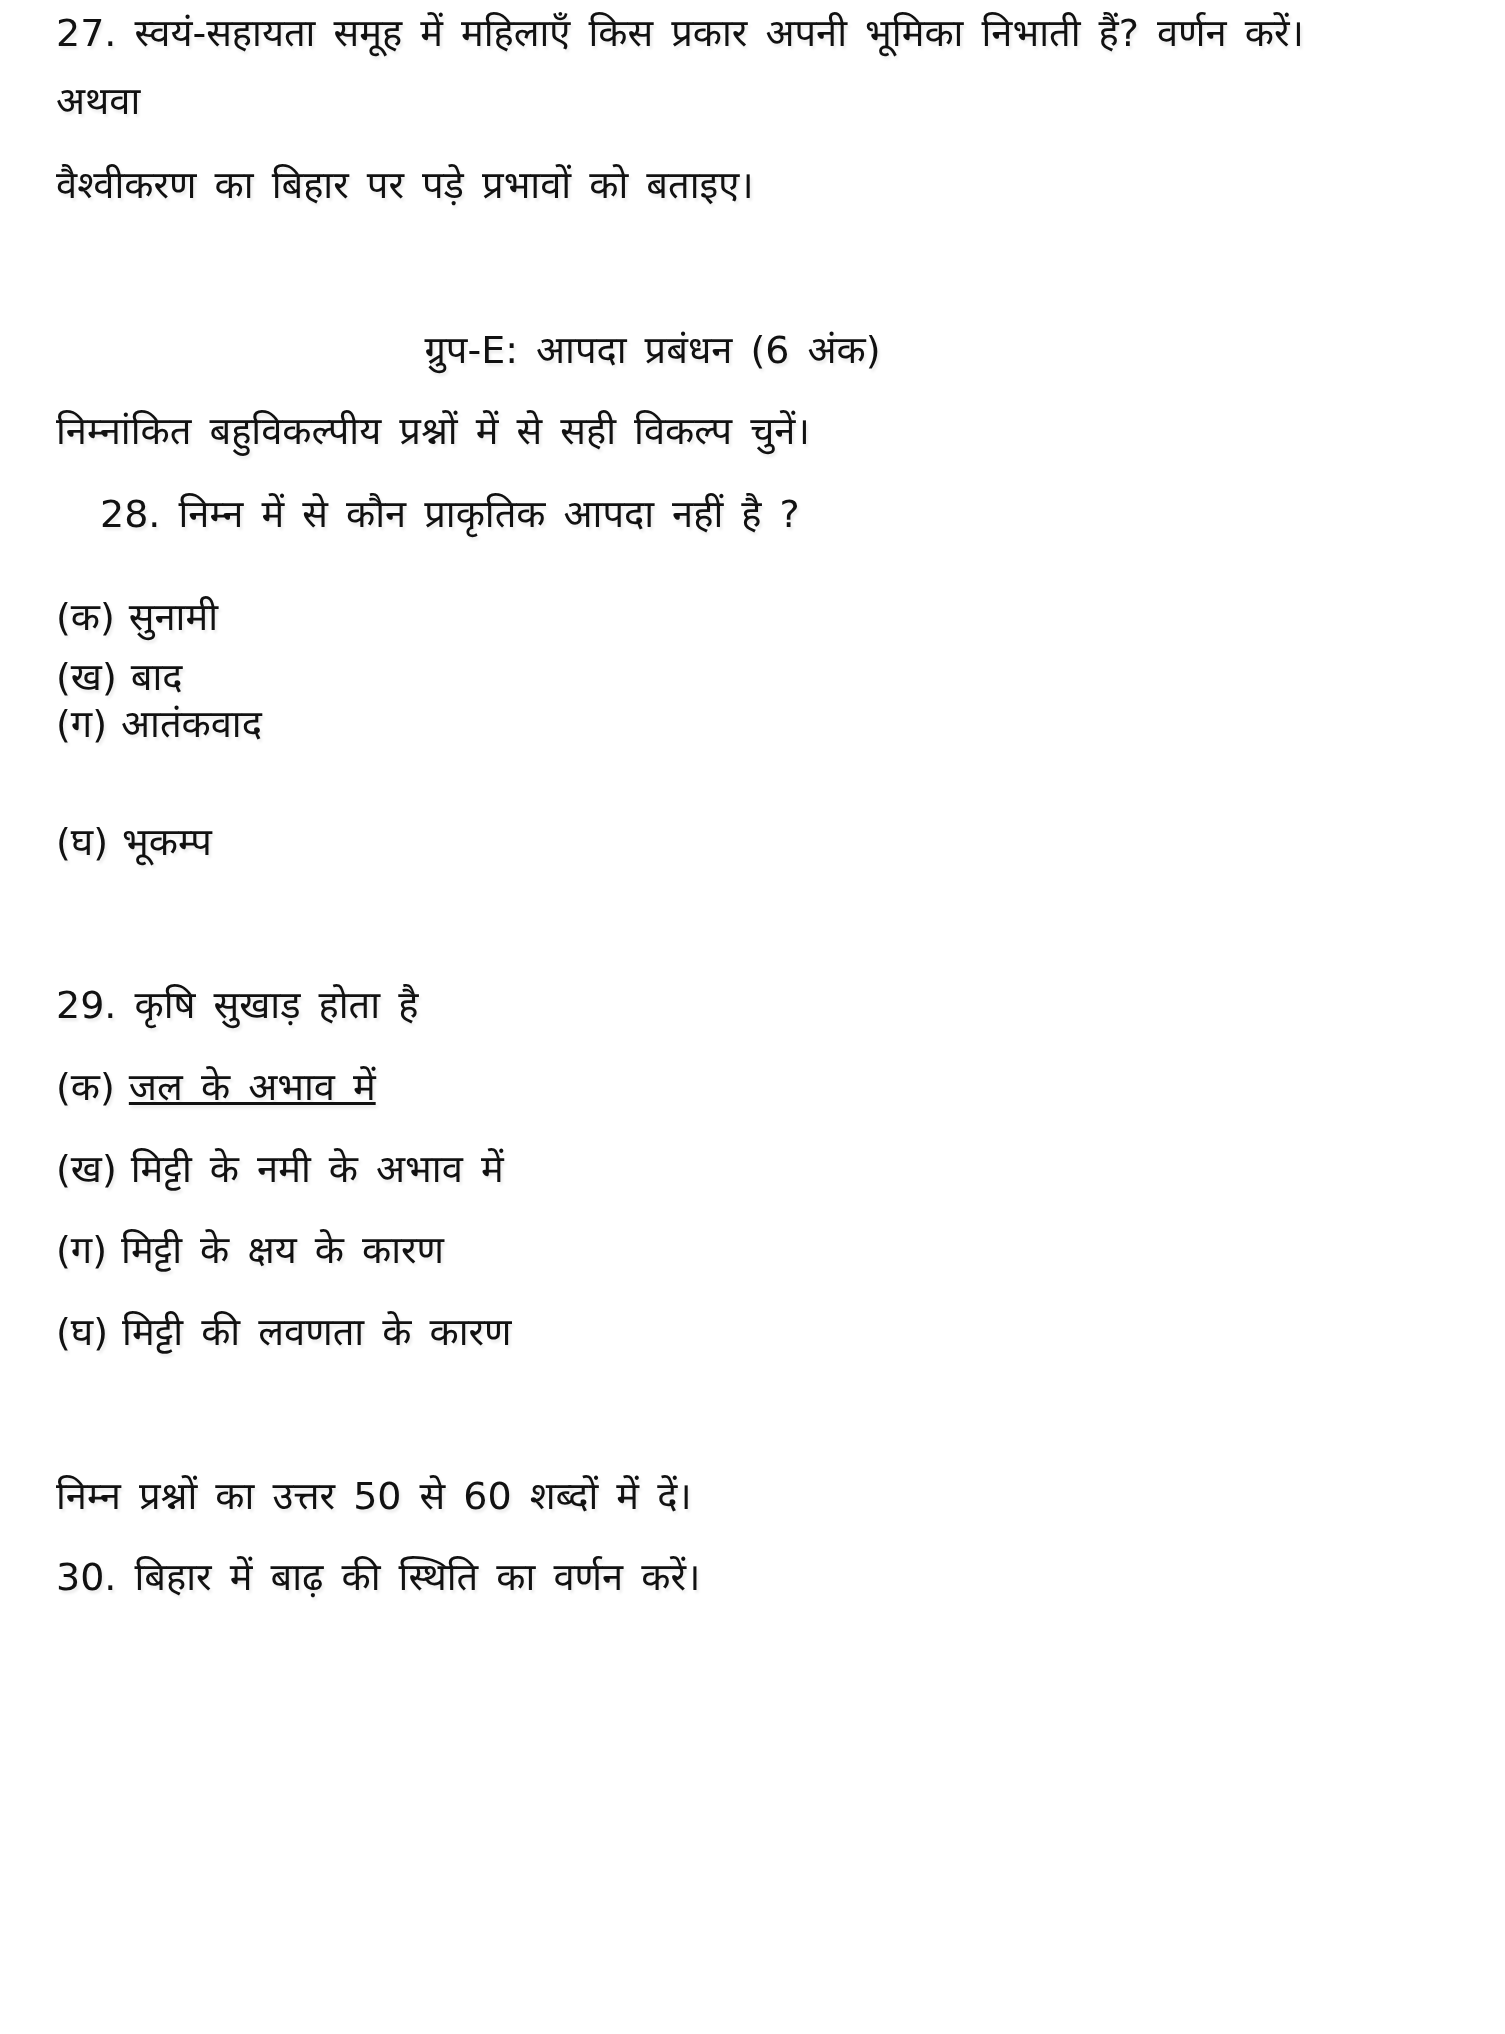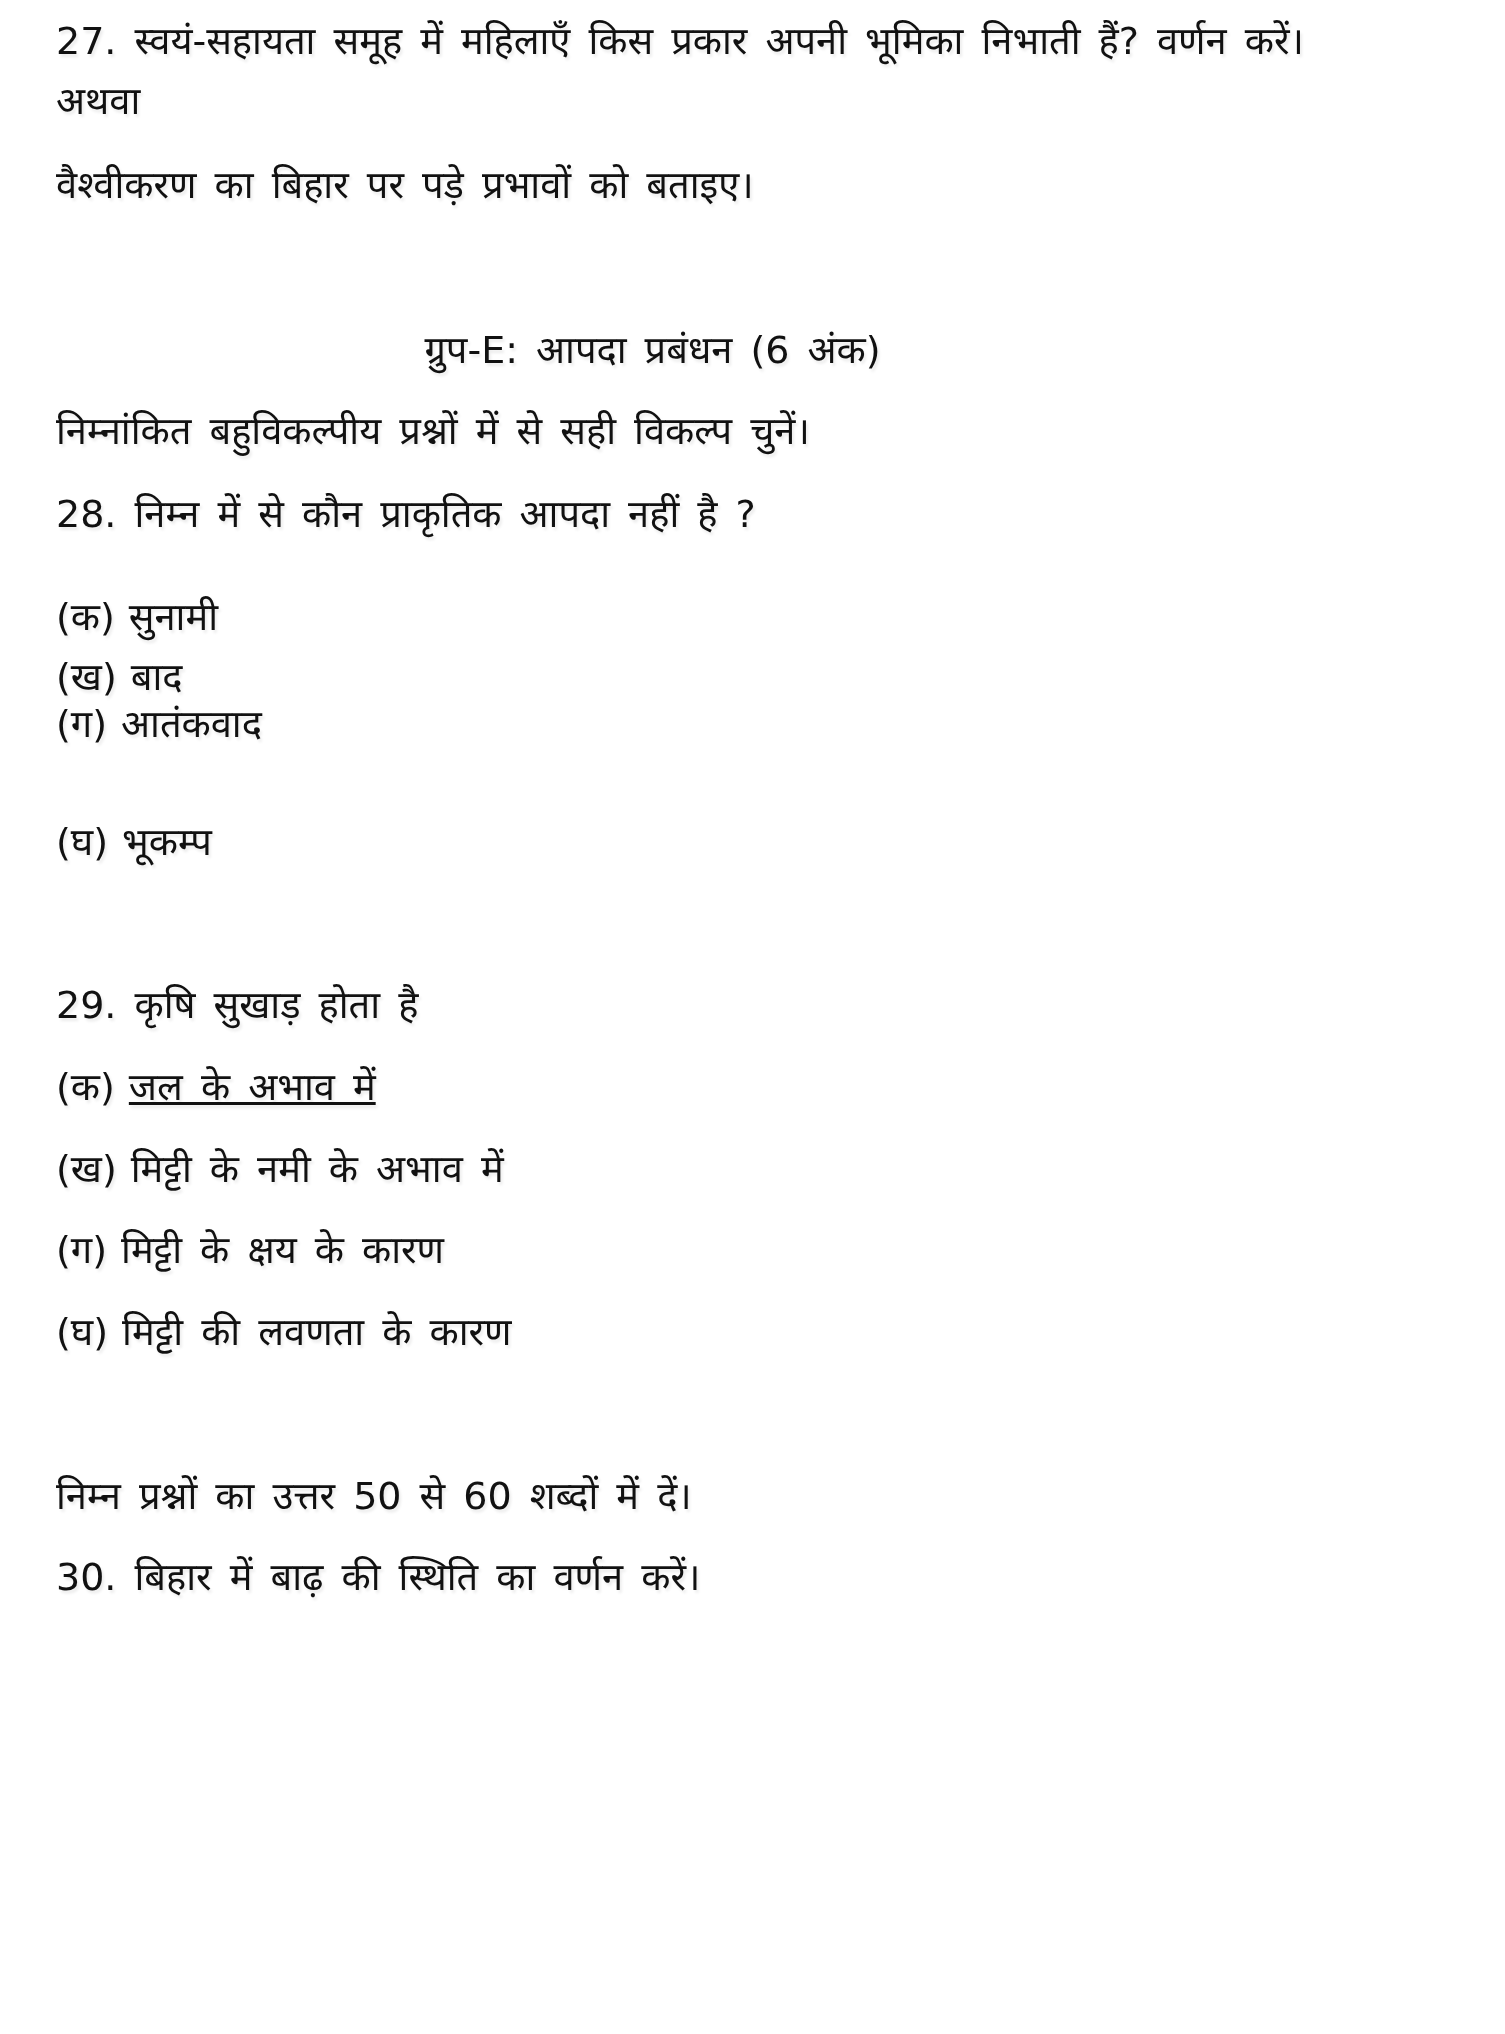--- a/index.html
+++ b/index.html
@@ -31,32 +31,32 @@
   }
   .opt-label {
     display: inline-block;
     margin-right: 14px;
   }
 </style>
 </head>
 <body>
 
 <div>
-  <div class="line" style="top:16px;text-align:right;">27. स्वयं-सहायता समूह में महिलाएँ किस प्रकार अपनी भूमिका निभाती हैं? वर्णन करें।</div>
+  <div class="line" style="top:8px;text-align:right;">27. स्वयं-सहायता समूह में महिलाएँ किस प्रकार अपनी भूमिका निभाती हैं? वर्णन करें।</div>
   <div class="line" style="top:76px;">अथवा</div>
   <div class="line" style="top:160px;">वैश्वीकरण का बिहार पर पड़े प्रभावों को बताइए।</div>
 </div>
 
 <div>
   <div class="line center" style="top:325px;">ग्रुप-E: आपदा प्रबंधन (6 अंक)</div>
   <div class="line" style="top:406px;">निम्नांकित बहुविकल्पीय प्रश्नों में से सही विकल्प चुनें।</div>
 </div>
 
 <div>
-  <div class="line" style="top:489px;">28. निम्न में से कौन प्राकृतिक आपदा नहीं है ?</div>
+  <div class="line" style="top:489px;margin-left:44px;">28. निम्न में से कौन प्राकृतिक आपदा नहीं है ?</div>
   <div class="line" style="top:592px;">
     <span class="opt-label">(क)</span><span>सुनामी</span>
   </div>
   <div class="line" style="top:652px;">
     <span class="opt-label">(ख)</span><span>बाद</span>
   </div>
   <div class="line" style="top:699px;">
     <span class="opt-label">(ग)</span><span>आतंकवाद</span>
   </div>
   <div class="line" style="top:817px;">

